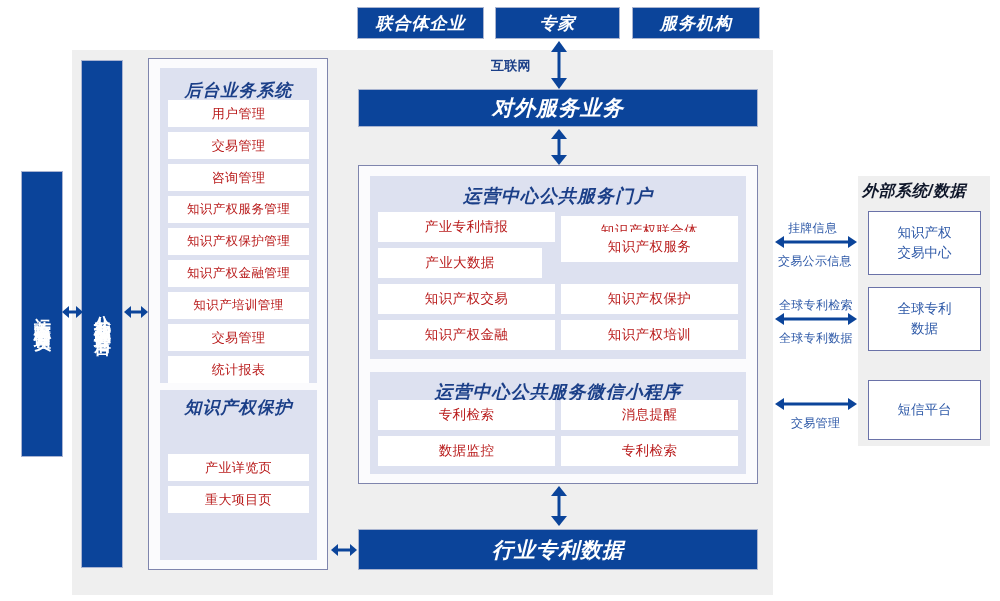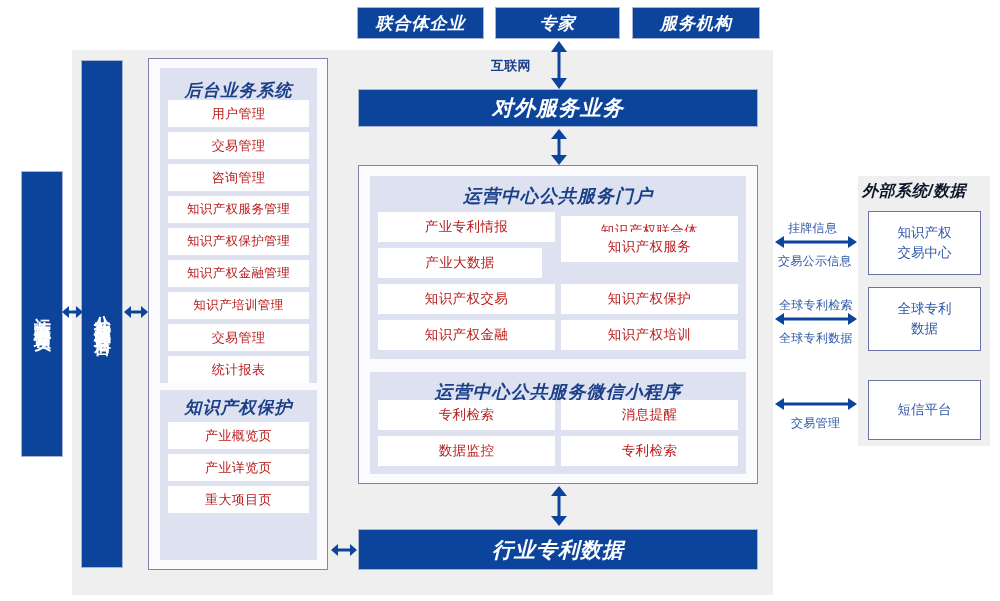--- a/index.html
+++ b/index.html
@@ -219,23 +219,20 @@
   <div class="cell" style="left:168px; top:324px; width:141px; height:27px;">
     <span>交易管理</span>
     </div>
   <div class="cell" style="left:168px; top:356px; width:141px; height:27px;">
     <span>统计报表</span>
     </div>
 
   <div class="group" style="left:160px; top:390px; width:157px; height:170px;">
     <div class="group-title lg" style="padding-top:9px;">知识产权保护</div>
   </div>
-  <div class="cell" style="left:168px; top:422px; width:141px; height:27px;">
-    <span>产业概览页</span>
-    </div>
   <div class="cell" style="left:168px; top:454px; width:141px; height:27px;">
     <span>产业详览页</span>
     </div>
   <div class="cell" style="left:168px; top:486px; width:141px; height:27px;">
     <span>重大项目页</span>
     </div>
 
   <div class="framed" style="left:358px; top:165px; width:400px; height:319px;"></div>
 
   <div class="group" style="left:370px; top:176px; width:376px; height:183px;">

